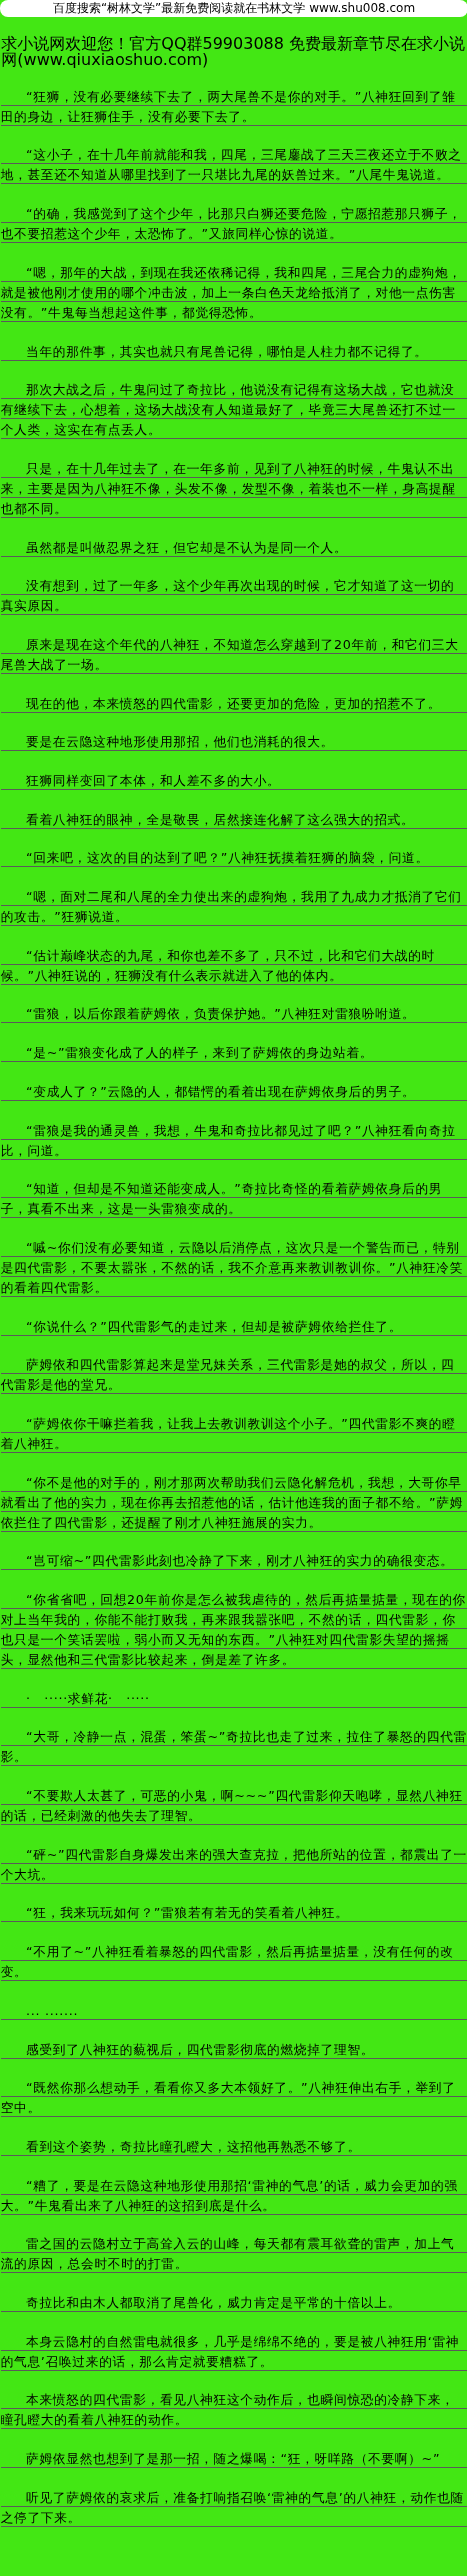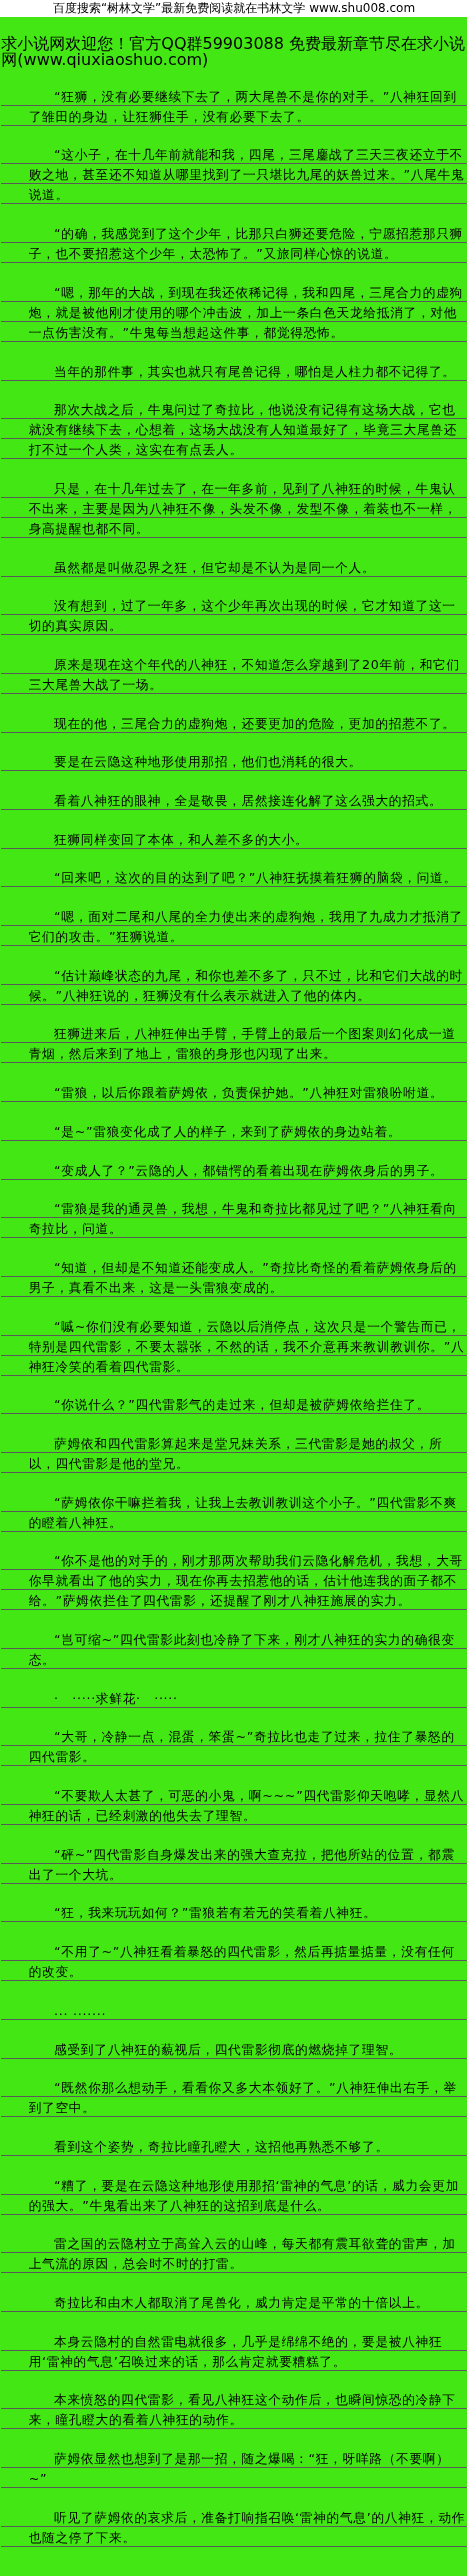--- a/index.html
+++ b/index.html
@@ -11,20 +11,21 @@
   }
   .top-banner {
     background: #ffffff;
     color: #000;
     font-size: 12px;
     line-height: 17.4px;
     height: 17.4px;
     text-align: center;
     white-space: nowrap;
     overflow: hidden;
+    border-radius: 8px;
   }
   .welcome-line {
     font-size: 16px;
     line-height: 16px;
     margin: 18.7px 0 0 1.3px;
   }
   .content {
     padding: 0 0.7px;
     margin-top: 12px;
   }
@@ -33,21 +34,20 @@
     line-height: 20px;
     margin: 18.7px 0;
     text-indent: 25.4px;
     letter-spacing: 0.7px;
     
     background-image: repeating-linear-gradient(
       to bottom,
       transparent 0px, transparent 18px,
       #5a5a5a 18px, #5a5a5a 18.7px,
       transparent 18.7px, transparent 20px);
-    padding-left: 28px;
   }
 </style>
 </head>
 <body>
 
 <div class="top-banner">百度搜索“树林文学”最新免费阅读就在书林文学 www.shu008.com</div>
 
 <div class="welcome-line">求小说网欢迎您！官方QQ群59903088 免费最新章节尽在求小说网(www.qiuxiaoshuo.com)</div>
 
 <div class="content">
@@ -65,35 +65,34 @@
     <p class="para">那次大战之后，牛鬼问过了奇拉比，他说没有记得有这场大战，它也就没有继续下去，心想着，这场大战没有人知道最好了，毕竟三大尾兽还打不过一个人类，这实在有点丢人。</p>
 
     <p class="para">只是，在十几年过去了，在一年多前，见到了八神狂的时候，牛鬼认不出来，主要是因为八神狂不像，头发不像，发型不像，着装也不一样，身高提醒也都不同。</p>
 
     <p class="para">虽然都是叫做忍界之狂，但它却是不认为是同一个人。</p>
 
     <p class="para">没有想到，过了一年多，这个少年再次出现的时候，它才知道了这一切的真实原因。</p>
 
     <p class="para">原来是现在这个年代的八神狂，不知道怎么穿越到了20年前，和它们三大尾兽大战了一场。</p>
 
-    <p class="para">现在的他，三尾合力的虚狗炮，还要更加的危险，更加的招惹不了。</p>
+    <p class="para">现在的他，本来愤怒的四代雷影，还要更加的危险，更加的招惹不了。</p>
 
     <p class="para">要是在云隐这种地形使用那招，他们也消耗的很大。</p>
 
+    <p class="para">狂狮同样变回了本体，和人差不多的大小。</p>
+
     <p class="para">看着八神狂的眼神，全是敬畏，居然接连化解了这么强大的招式。</p>
-
-    <p class="para">狂狮同样变回了本体，和人差不多的大小。</p>
 
     <p class="para">“回来吧，这次的目的达到了吧？”八神狂抚摸着狂狮的脑袋，问道。</p>
 
     <p class="para">“嗯，面对二尾和八尾的全力使出来的虚狗炮，我用了九成力才抵消了它们的攻击。”狂狮说道。</p>
 
     <p class="para">“估计巅峰状态的九尾，和你也差不多了，只不过，比和它们大战的时候。”八神狂说的，狂狮没有什么表示就进入了他的体内。</p>
 
-    <p class="para">狂狮进来后，八神狂伸出手臂，手臂上的最后一个图案则幻化成一道青烟，然后来到了地上，雷狼的身形也闪现了出来。</p>
 
     <p class="para">“雷狼，以后你跟着萨姆依，负责保护她。”八神狂对雷狼吩咐道。</p>
 
     <p class="para">“是~”雷狼变化成了人的样子，来到了萨姆依的身边站着。</p>
 
     <p class="para">“变成人了？”云隐的人，都错愕的看着出现在萨姆依身后的男子。</p>
 
     <p class="para">“雷狼是我的通灵兽，我想，牛鬼和奇拉比都见过了吧？”八神狂看向奇拉比，问道。</p>
 
     <p class="para">“知道，但却是不知道还能变成人。”奇拉比奇怪的看着萨姆依身后的男子，真看不出来，这是一头雷狼变成的。</p>
@@ -103,20 +102,21 @@
     <p class="para">“你说什么？”四代雷影气的走过来，但却是被萨姆依给拦住了。</p>
 
     <p class="para">萨姆依和四代雷影算起来是堂兄妹关系，三代雷影是她的叔父，所以，四代雷影是他的堂兄。</p>
 
     <p class="para">“萨姆依你干嘛拦着我，让我上去教训教训这个小子。”四代雷影不爽的瞪着八神狂。</p>
 
     <p class="para">“你不是他的对手的，刚才那两次帮助我们云隐化解危机，我想，大哥你早就看出了他的实力，现在你再去招惹他的话，估计他连我的面子都不给。”萨姆依拦住了四代雷影，还提醒了刚才八神狂施展的实力。</p>
 
     <p class="para">“岂可缩~”四代雷影此刻也冷静了下来，刚才八神狂的实力的确很变态。</p>
 
+    <p class="para">“你省省吧，回想20年前你是怎么被我虐待的，然后再掂量掂量，现在的你对上当年我的，你能不能打败我，再来跟我嚣张吧，不然的话，四代雷影，你也只是一个笑话罢啦，弱小而又无知的东西。”八神狂对四代雷影失望的摇摇头，显然他和三代雷影比较起来，倒是差了许多。</p>
 
     <p class="para">·　·····求鲜花·　·····</p>
 
     <p class="para">“大哥，冷静一点，混蛋，笨蛋~”奇拉比也走了过来，拉住了暴怒的四代雷影。</p>
 
     <p class="para">“不要欺人太甚了，可恶的小鬼，啊~~~”四代雷影仰天咆哮，显然八神狂的话，已经刺激的他失去了理智。</p>
 
     <p class="para">“砰~”四代雷影自身爆发出来的强大查克拉，把他所站的位置，都震出了一个大坑。</p>
 
     <p class="para">“狂，我来玩玩如何？”雷狼若有若无的笑看着八神狂。</p>

